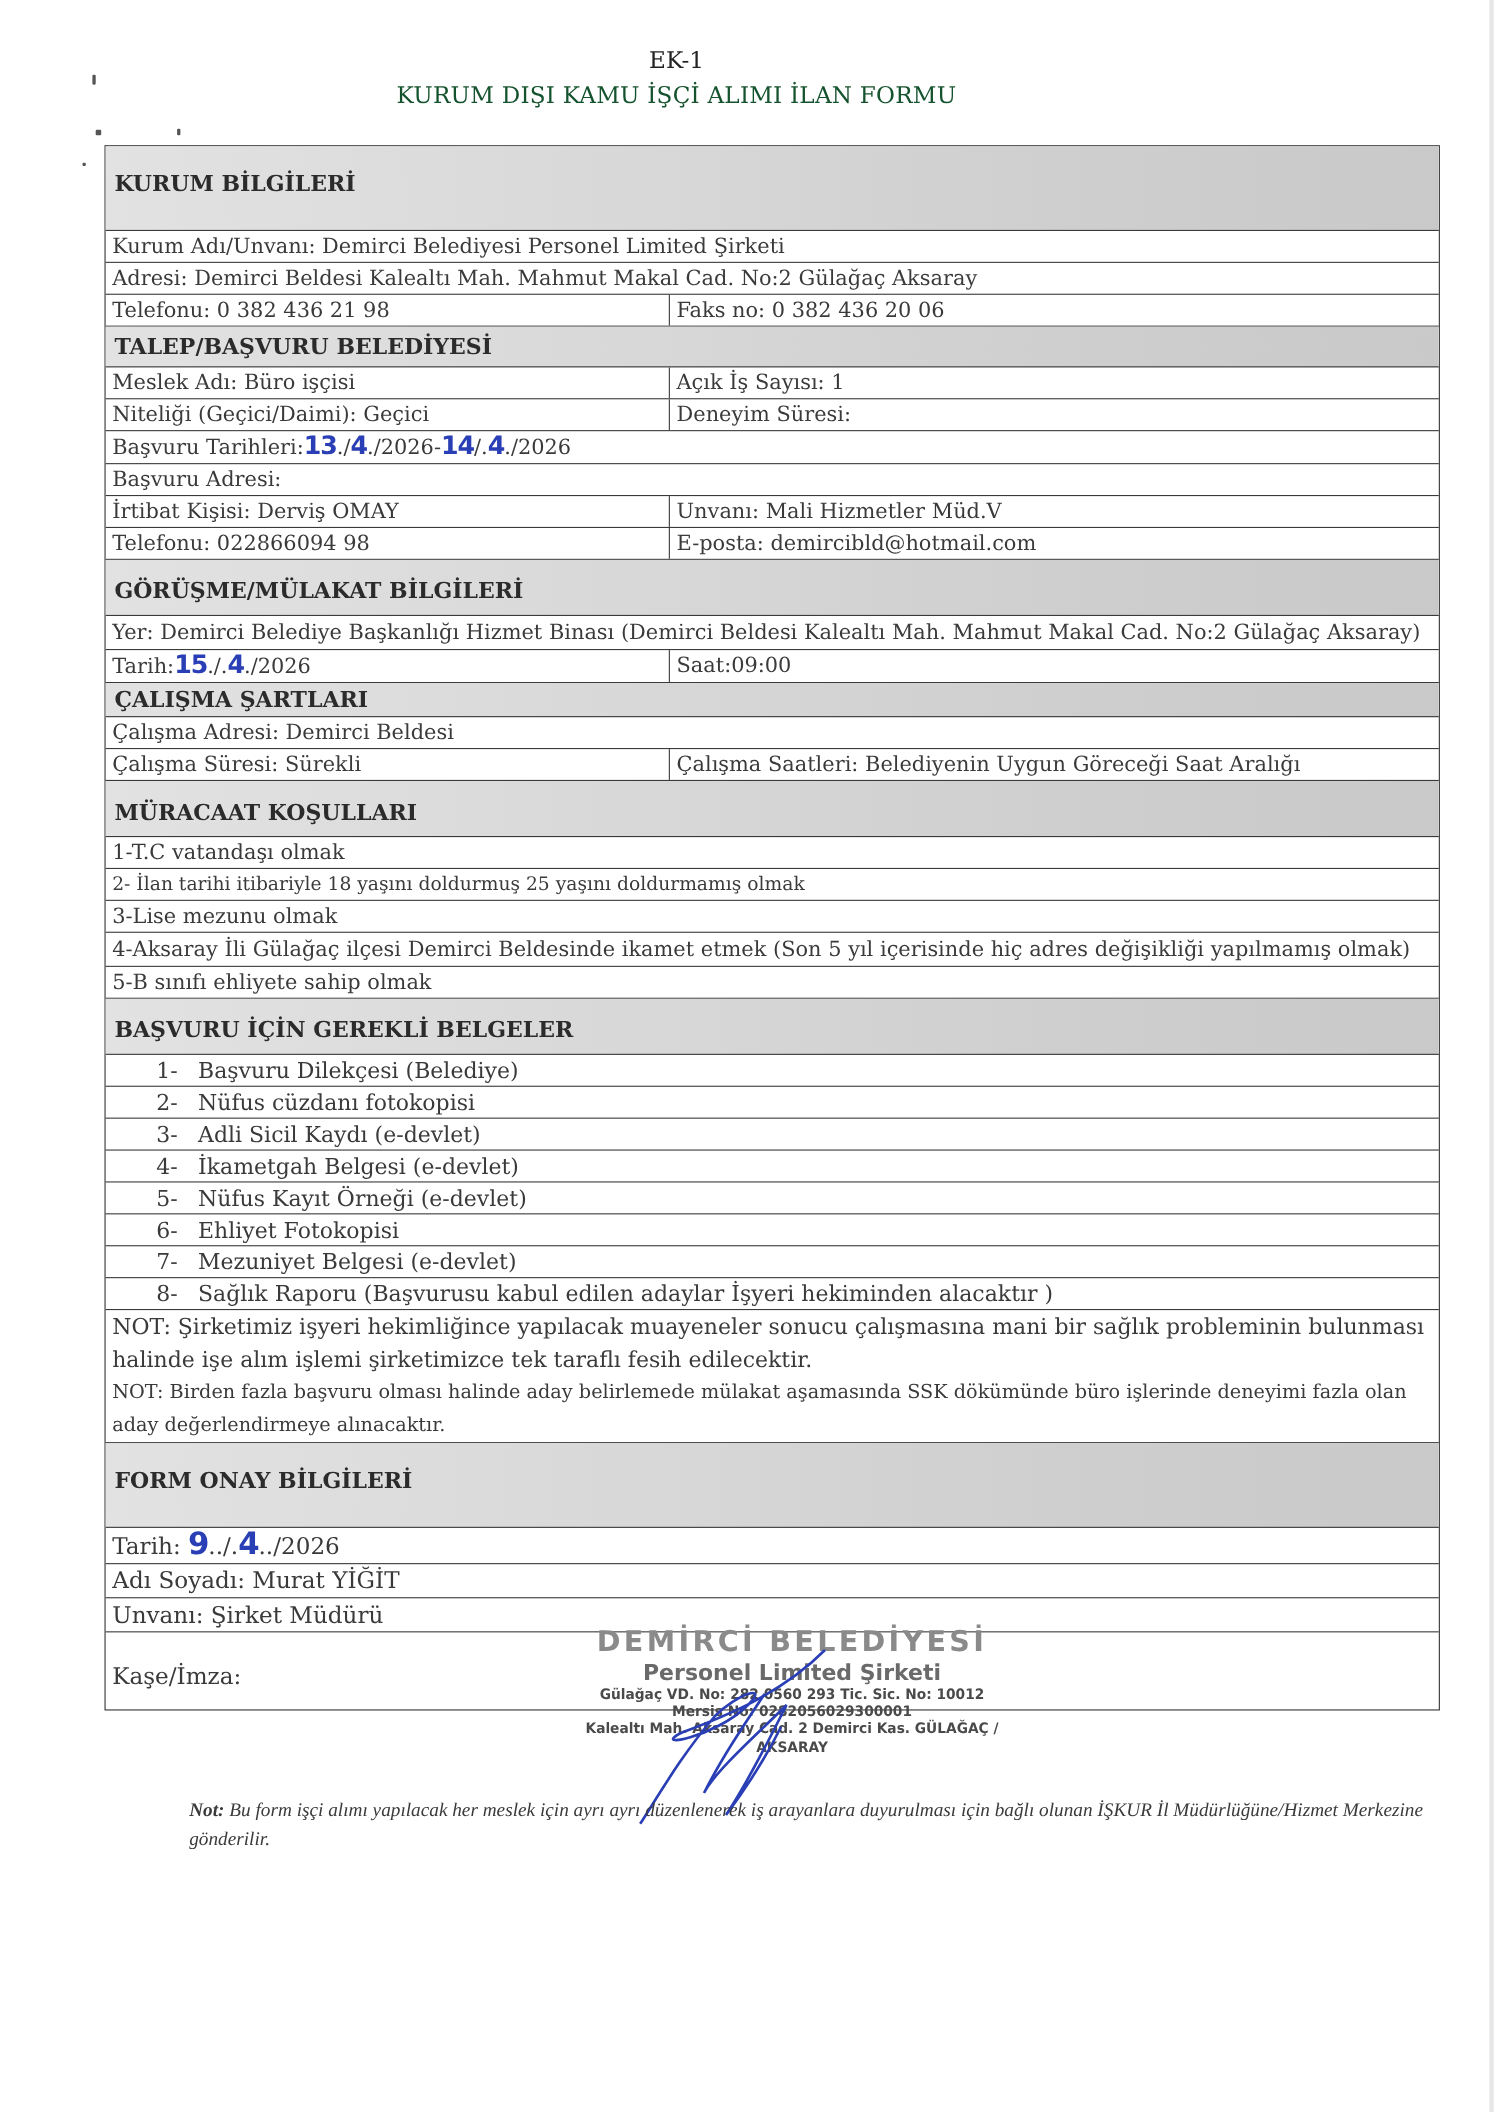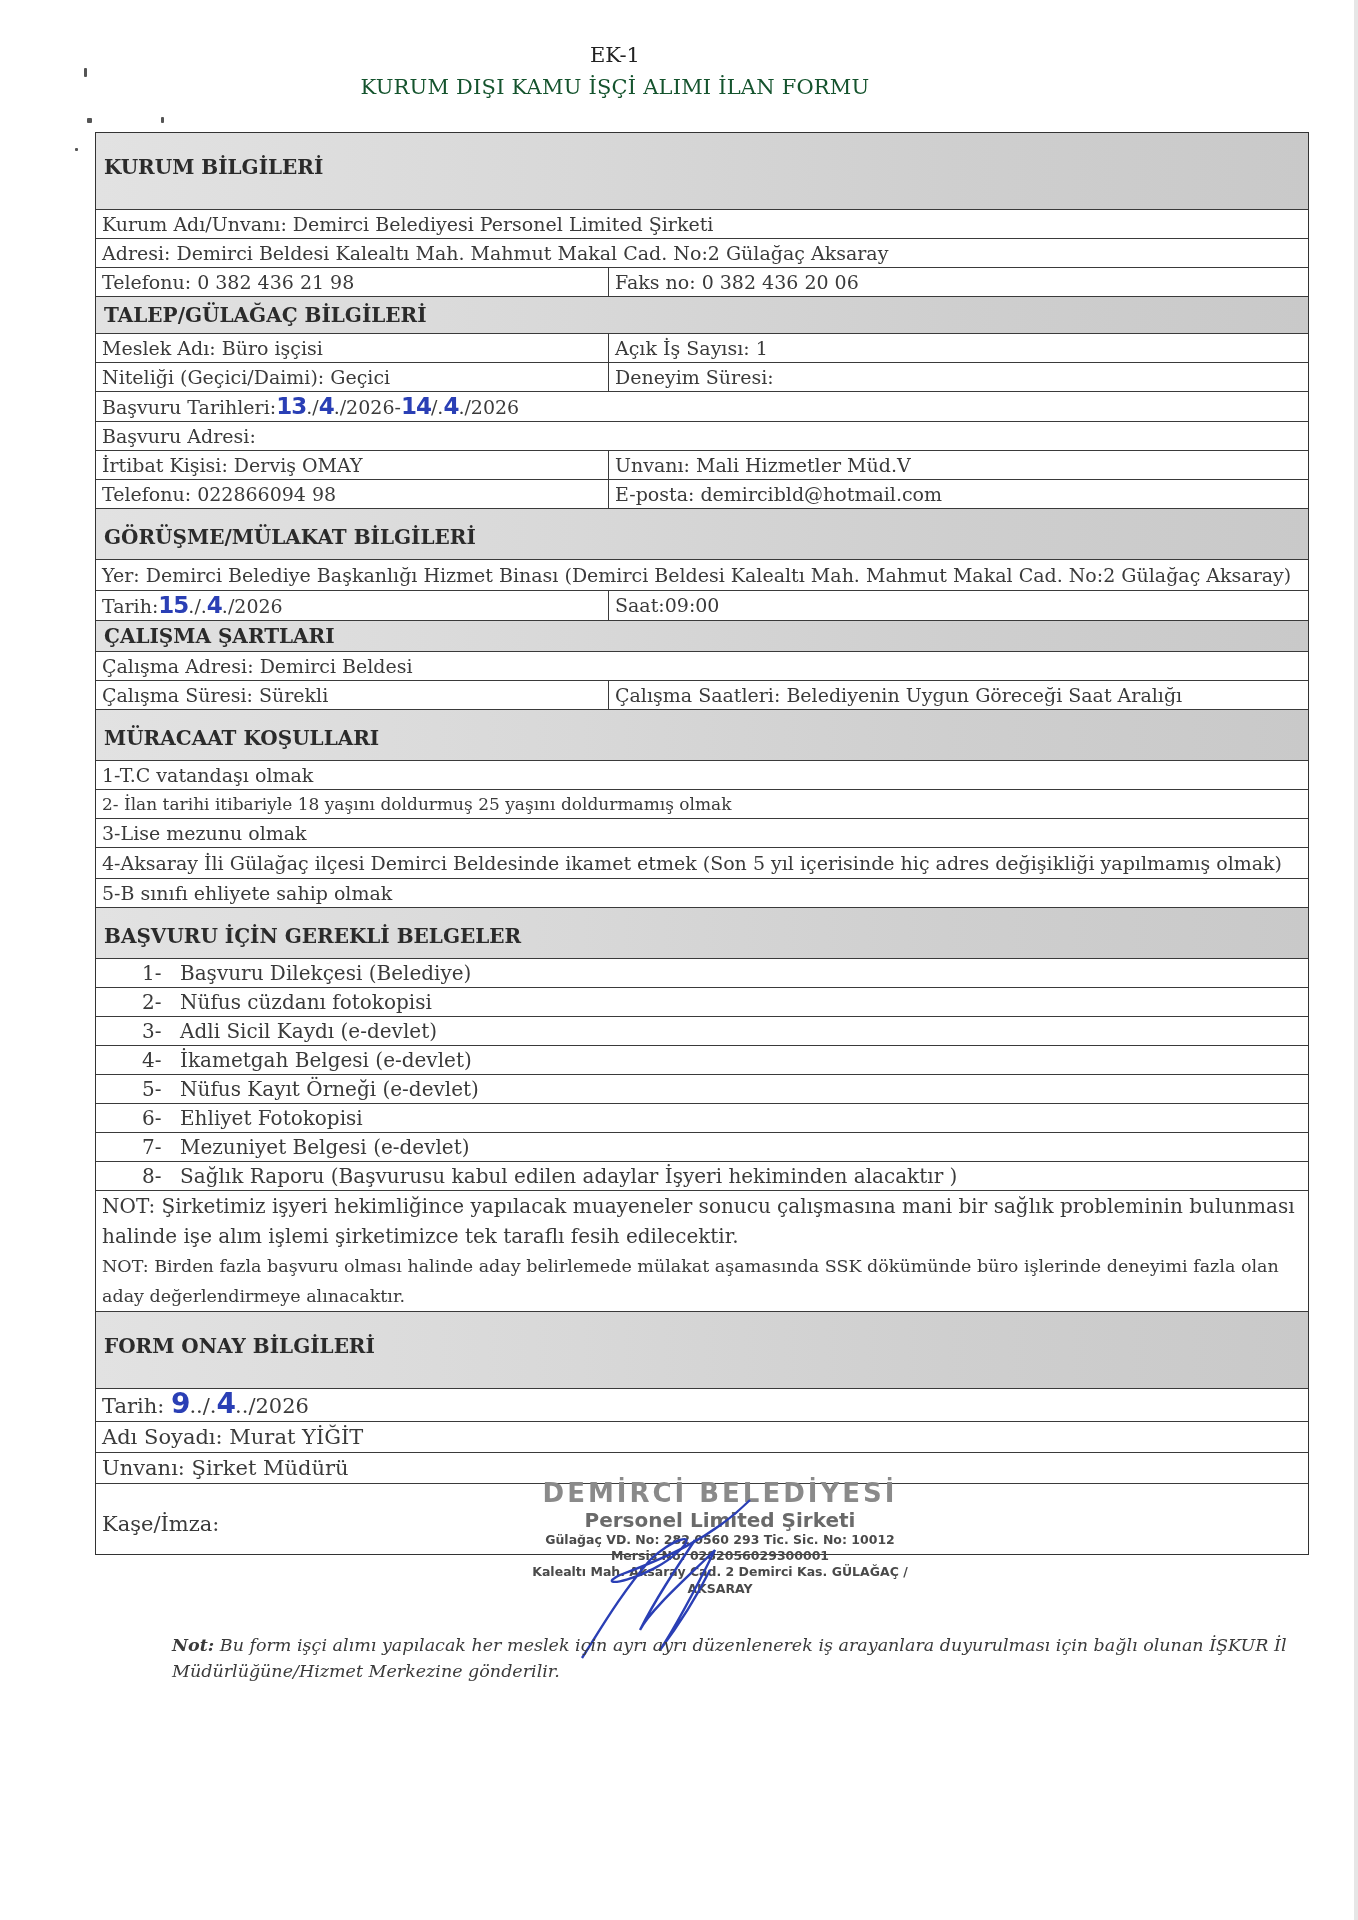--- a/index.html
+++ b/index.html
@@ -45,21 +45,21 @@
     position: absolute; left: 510px; top: 1478px; width: 420px; text-align: center;
     font-family: "DejaVu Sans", sans-serif; color: #555; pointer-events: none;
   }
   .stamp .s1 { font-size: 26px; font-weight: bold; letter-spacing: 3px; color: #8a8a8a; line-height: 30px; }
   .stamp .s2 { font-size: 20px; font-weight: bold; color: #6a6a6a; line-height: 24px; }
   .stamp .s3, .stamp .s4, .stamp .s5 { font-size: 12.5px; font-weight: bold; color: #4a4a4a; line-height: 16px; transform: scaleY(1.05); }
   .signature { position: absolute; left: 560px; top: 1480px; width: 220px; height: 180px; pointer-events: none; }
 
   .footer-note {
     position: absolute; left: 172px; top: 1632px; width: 1130px;
-    font-style: italic; font-size: 17.5px; line-height: 26px; color: #3a3a3a;
+    font-style: italic; font-size: 17.5px; line-height: 26px; color: #3a3a3a; font-family: Liberation Serif, serif;
   }
   .footer-note .lbl { font-weight: bold; }
 </style>
 </head>
 <body>
 
 <div class="page-edge"></div>
 <div class="specks">
   <span style="left:84px;top:68px;width:3px;height:9px;"></span>
   <span style="left:87px;top:118px;width:5px;height:5px;"></span>
@@ -79,21 +79,21 @@
     <div class="cell">Kurum Adı/Unvanı: Demirci Belediyesi Personel Limited Şirketi</div>
   </div>
   <div class="row">
     <div class="cell">Adresi: Demirci Beldesi Kalealtı Mah. Mahmut Makal Cad. No:2 Gülağaç Aksaray</div>
   </div>
   <div class="row">
     <div class="cell left">Telefonu: 0 382 436 21 98</div>
     <div class="cell">Faks no: 0 382 436 20 06</div>
   </div>
 
-  <div class="section">TALEP/GÜLAĞAÇ BİLGİLERİ</div>
+  <div class="section">TALEP/BAŞVURU BELEDİYESİ</div>
   <div class="row">
     <div class="cell left">Meslek Adı: Büro işçisi</div>
     <div class="cell">Açık İş Sayısı: 1</div>
   </div>
   <div class="row">
     <div class="cell left">Niteliği (Geçici/Daimi): Geçici</div>
     <div class="cell">Deneyim Süresi:</div>
   </div>
   <div class="row">
     <div class="cell">

